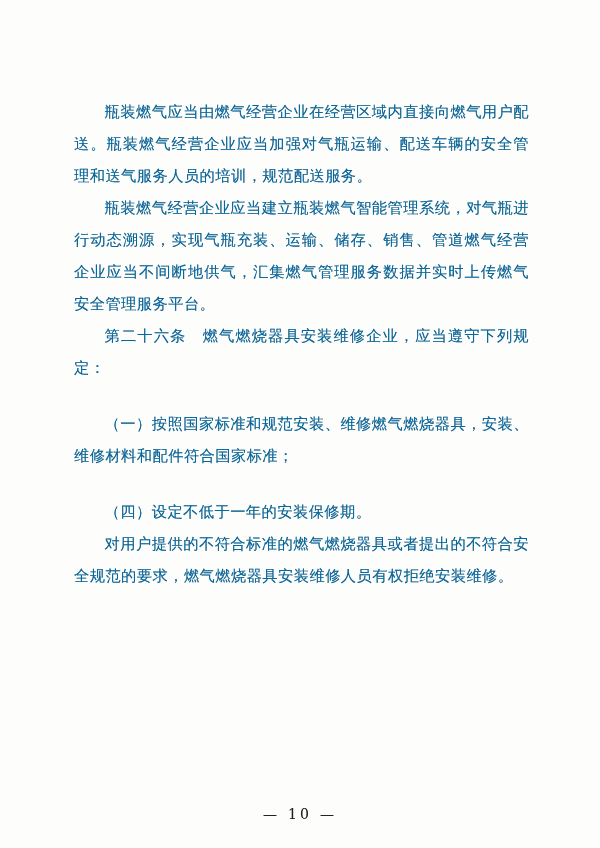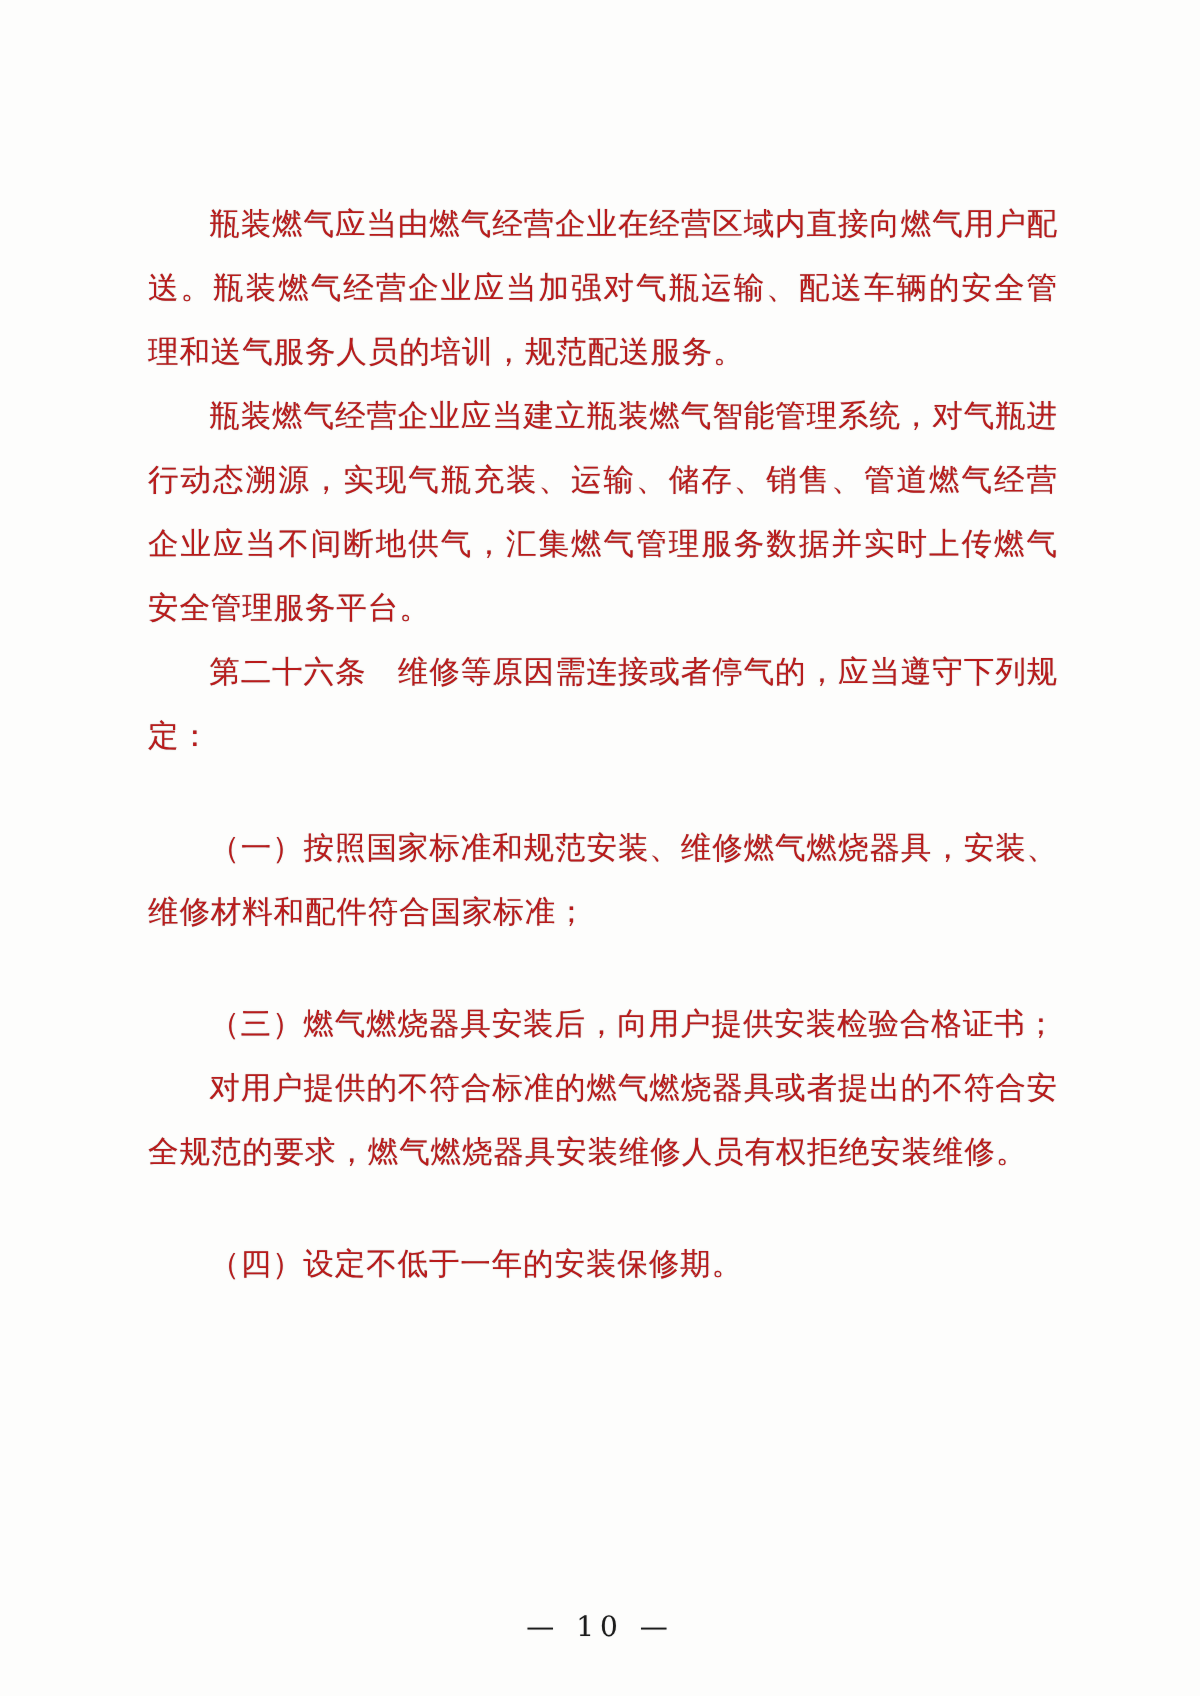--- a/index.html
+++ b/index.html
@@ -22,21 +22,21 @@
   }
   .content {
     position: absolute;
     left: 74px;
     top: 96px;
     width: 455px;
   }
   .para {
     font-size: 15.3px;
     line-height: 32px;
-    color: #b91c1c;
+    color: #0369a1;
     text-align: justify;
     text-justify: inter-ideograph;
     margin: 0 0 0 0;
     letter-spacing: 0.4px;
     font-family: "DejaVu Serif", "Liberation Serif", serif;
     
     text-shadow: 0 0 0.6px rgba(0,0,0,0.35);
   }
   .indent {
     text-indent: 2em;
@@ -67,24 +67,23 @@
   }
 </style>
 </head>
 <body>
 
 <div class="page">
 
   <div class="content">
     <p class="para indent">瓶装燃气应当由燃气经营企业在经营区域内直接向燃气用户配送。瓶装燃气经营企业应当加强对气瓶运输、配送车辆的安全管理和送气服务人员的培训，规范配送服务。</p>
     <p class="para indent">瓶装燃气经营企业应当建立瓶装燃气智能管理系统，对气瓶进行动态溯源，实现气瓶充装、运输、储存、销售、管道燃气经营企业应当不间断地供气，汇集燃气管理服务数据并实时上传燃气安全管理服务平台。</p>
-    <p class="para indent">第二十六条　维修等原因需连接或者停气的，应当遵守下列规定：</p>
+    <p class="para indent">第二十六条　燃气燃烧器具安装维修企业，应当遵守下列规定：</p>
     <p class="para indent-sub">（一）按照国家标准和规范安装、维修燃气燃烧器具，安装、维修材料和配件符合国家标准；</p>
-    <p class="para indent-sub">（三）燃气燃烧器具安装后，向用户提供安装检验合格证书；</p>
+    <p class="para indent-sub">（四）设定不低于一年的安装保修期。</p>
     <p class="para indent">对用户提供的不符合标准的燃气燃烧器具或者提出的不符合安全规范的要求，燃气燃烧器具安装维修人员有权拒绝安装维修。</p>
-    <p class="para indent-sub">（四）设定不低于一年的安装保修期。</p>
   </div>
 
   <div class="footer">
     <span class="dash">—</span><span class="pagenum">10</span><span class="dash">—</span>
   </div>
 
 </div>
 
 </body></html>

